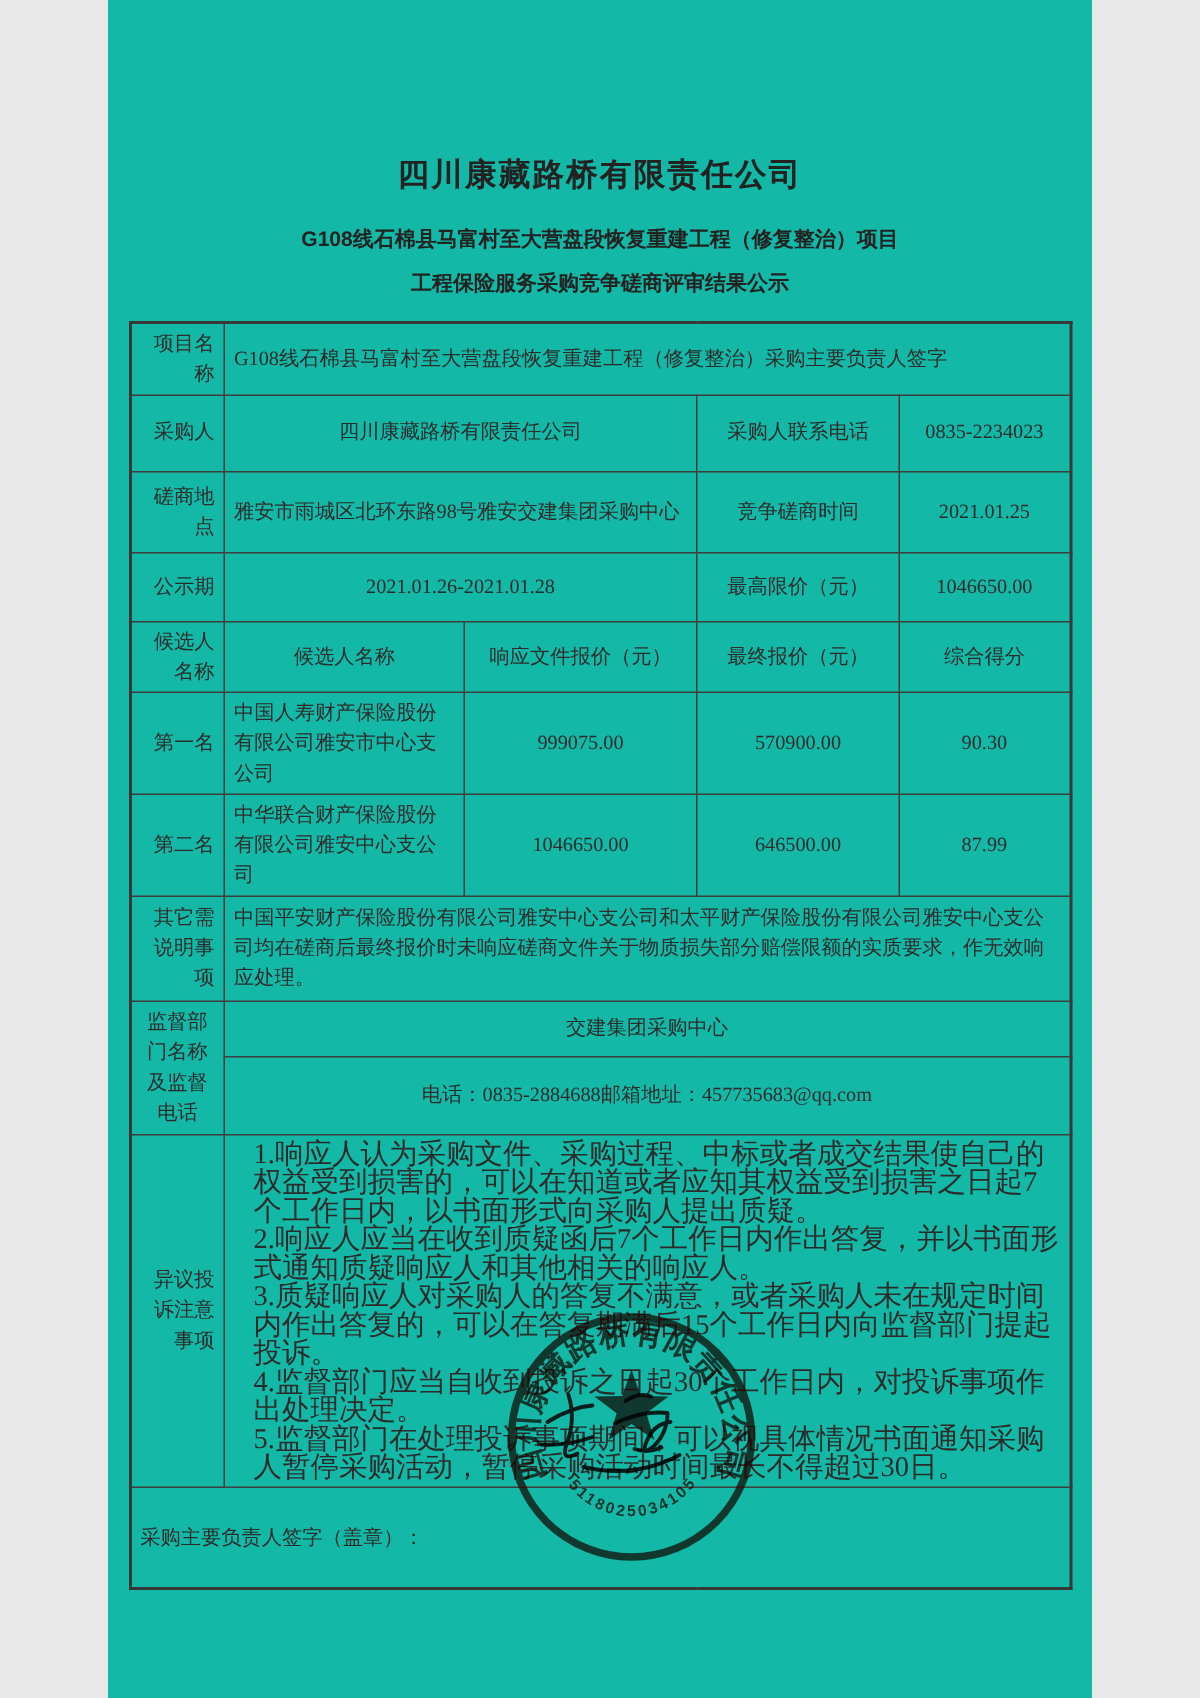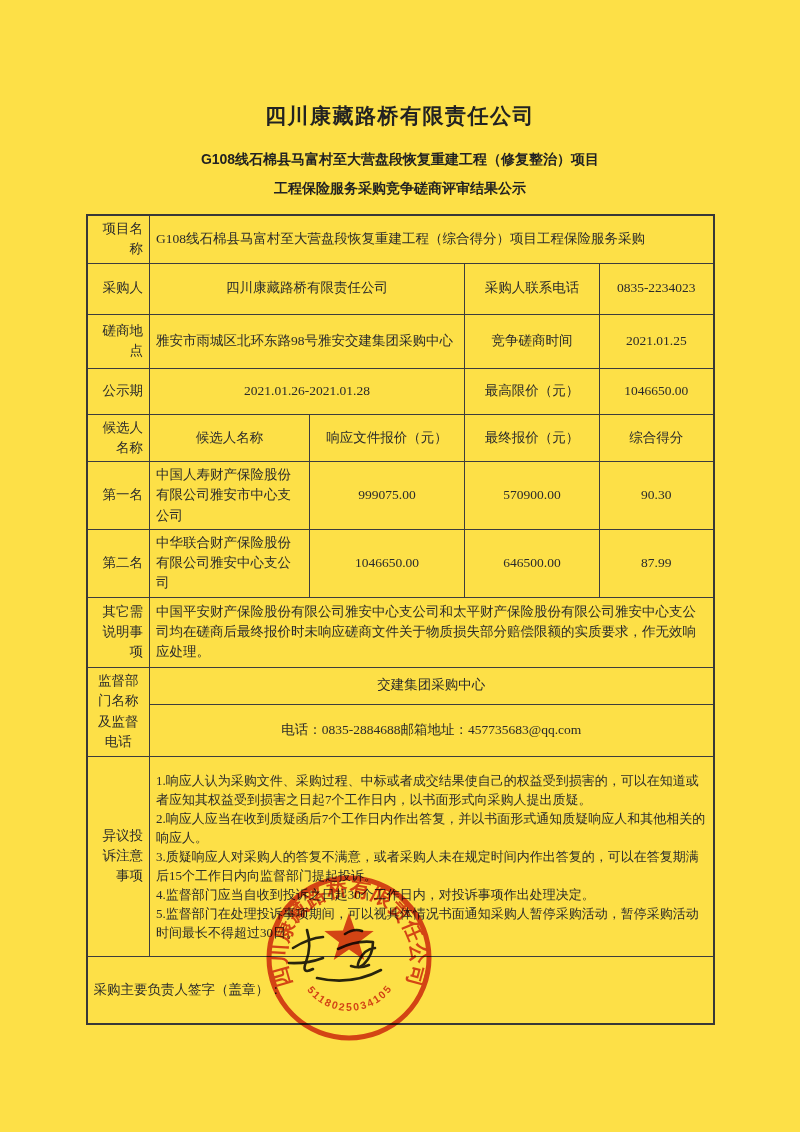--- a/index.html
+++ b/index.html
@@ -1,20 +1,20 @@
 <!DOCTYPE html>
 <html><head>
 <meta charset="utf-8">
 <style>
   html,body{margin:0;padding:0;background:#e9e9e9;}
   .page{
     position:relative;
-    width:800px;height:1132px;
+    width:656px;height:1132px;
     margin:0 auto;
-    background:#fde047;
+    background:#14b8a6;
     overflow:hidden;
     font-family:"Liberation Serif", serif;
     color:#2b2b2b;
   }
   .org-title{
     margin:102px 0 0 0;
     text-align:center;
     font-family:"Liberation Sans", sans-serif;
     font-size:21px;font-weight:700;
     letter-spacing:1.5px;
@@ -41,21 +41,21 @@
     padding:3px 6px;
     vertical-align:middle;
     word-break:break-all;
     line-height:1.5;
   }
   td.lab{padding:3px 4px;text-align:right;line-height:1.45;}
   td.lab-center{text-align:center;}
   .center{text-align:center;}
   .left{text-align:left;}
   .obj-cell{padding:6px 8px;}
-  .obj-item{line-height:19px;font-size:13px;text-align:left;}
+  .obj-item{line-height:19px;font-size:19px;text-align:left;margin-left:13px;}
   .notes-cell{line-height:21px;}
   .sig-cell{padding-left:5px;}
   
   .signature-svg{
     position:absolute;left:283px;top:922px;
     width:132px;height:68px;
     mix-blend-mode:multiply;
   }
   .stamp-svg{
     position:absolute;left:264px;top:872px;
@@ -80,21 +80,21 @@
       <col style="width:63px">
         <col style="width:160px">
         <col style="width:155px">
         <col style="width:135px">
         <col style="width:114px">
     </colgroup>
 
     <tbody>
         <tr style="height:45px;">
       <td class="lab">项目名称</td>
-      <td colspan="4" class="left">G108线石棉县马富村至大营盘段恢复重建工程（综合得分）项目工程保险服务采购</td>
+      <td colspan="4" class="left">G108线石棉县马富村至大营盘段恢复重建工程（修复整治）采购主要负责人签字</td>
     </tr>
 
     <tr style="height:51px;">
       <td class="lab">采购人</td>
       <td colspan="2" class="center">四川康藏路桥有限责任公司</td>
       <td class="center">采购人联系电话</td>
       <td class="center">0835-2234023</td>
     </tr>
 
     <tr style="height:54px;">

